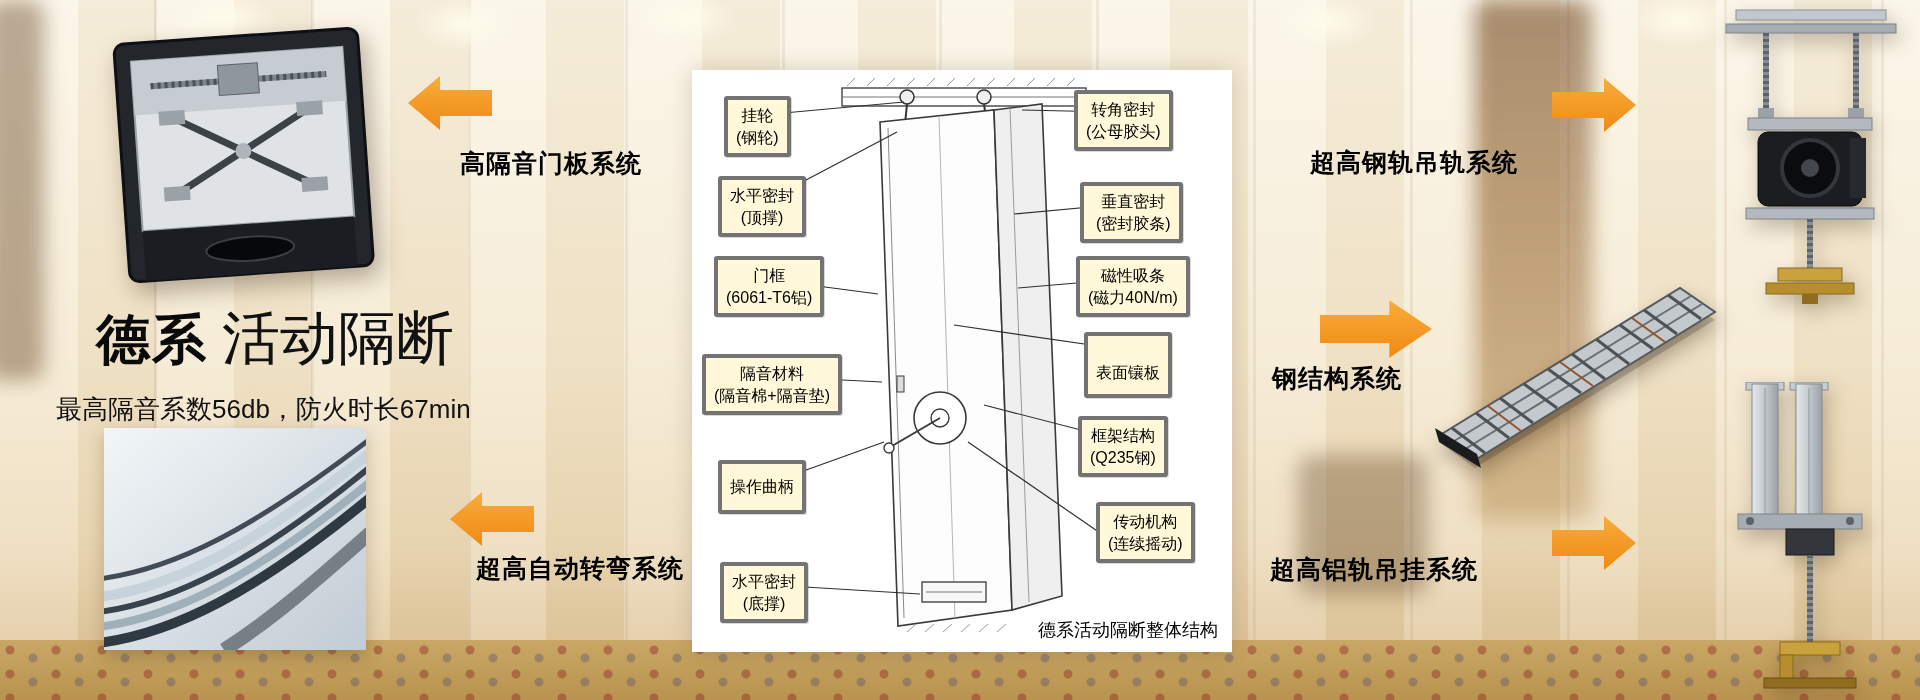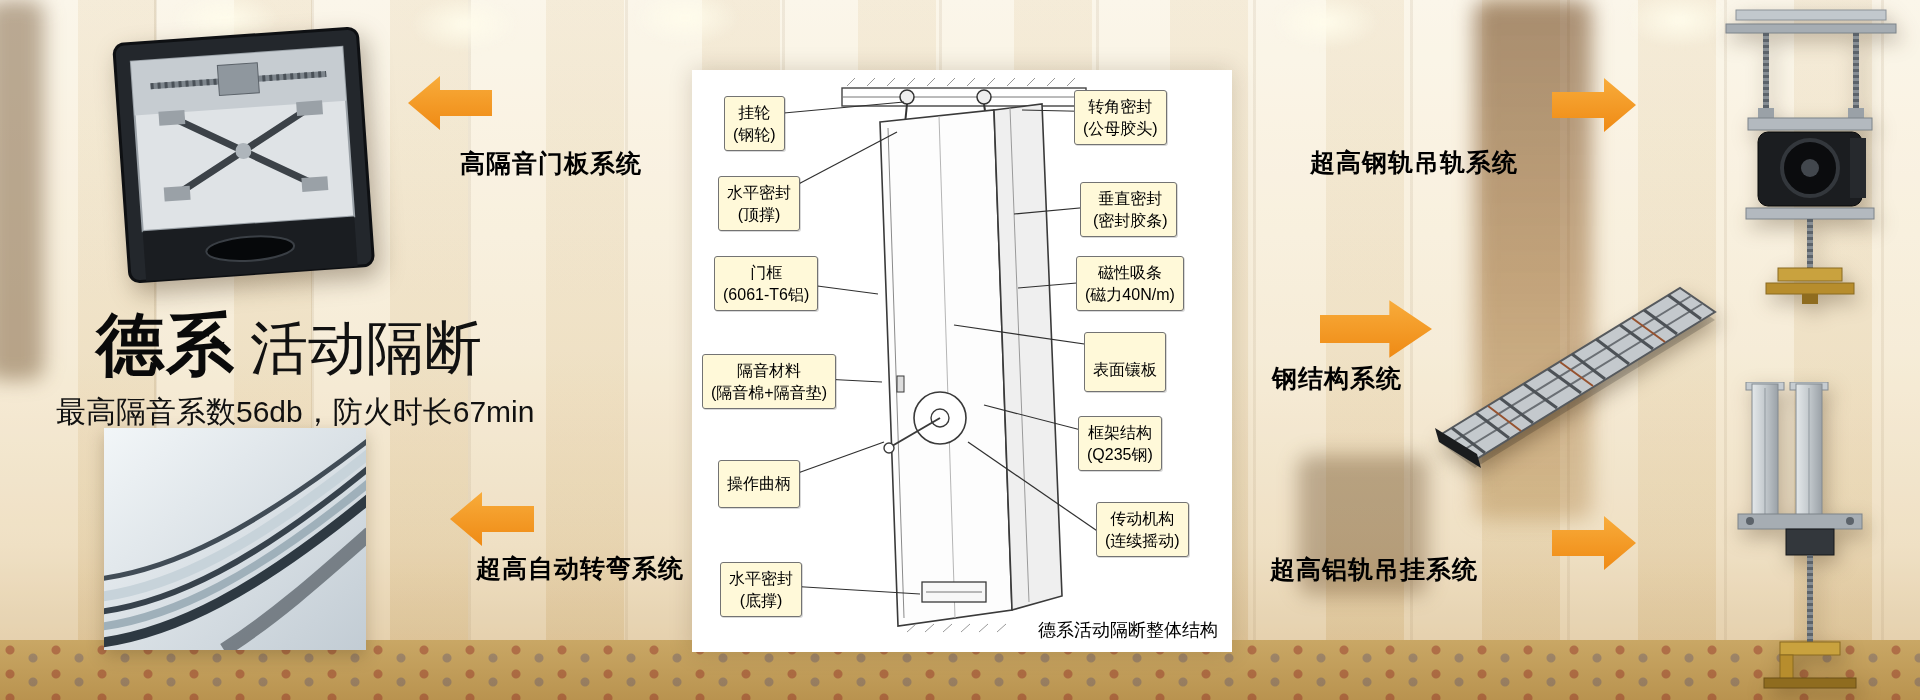--- a/index.html
+++ b/index.html
@@ -27,33 +27,33 @@
   .blob-left-edge { left:-14px; top:0; width:58px; height:380px;
     background:rgba(96,62,26,.42); }
   .carpet { left:0; top:640px; width:1920px; height:60px; z-index:0;
     background:
       radial-gradient(circle at 10px 10px, rgba(140,32,32,.4) 4px, transparent 5px) 0 0/46px 24px repeat,
       radial-gradient(circle at 33px 18px, rgba(62,62,120,.3) 4px, transparent 5px) 0 0/46px 24px repeat,
       linear-gradient(180deg,#c9a765 0%,#b9934f 100%); }
 
   
   .title-block { left:96px; top:300px; z-index:2; white-space:nowrap; }
-  .brand { font-size:68px; font-weight:800; color:#0a0a0a; letter-spacing:2px;margin-top:48px; }
+  .brand { font-size:54px; font-weight:800; color:#0a0a0a; letter-spacing:2px;margin-top:48px; }
   .product { font-size:58px; font-weight:500; color:#111; margin-left:14px; }
-  .tagline { left:56px; top:392px; z-index:2; font-size:30px; color:#111; white-space:nowrap; }
+  .tagline { left:56px; top:392px; z-index:2; font-size:26px; color:#111; white-space:nowrap; }
 
   
   .arrow { z-index:2; }
   .sys-label { z-index:2; font-size:25px; font-weight:700; color:#000; letter-spacing:1px; white-space:nowrap; }
 
   
   .panel { left:692px; top:70px; width:540px; height:582px; background:#ffffff;
     box-shadow:0 0 22px rgba(60,40,10,.18); z-index:2; }
   .diagram-art { position:absolute; inset:0; z-index:1; }
-  .callout { position:absolute; z-index:2; background:#FFF9D9; border:1px solid #737373;
+  .callout { position:absolute; z-index:2; background:#FFF9D9; border:4px solid #737373;
     border-radius:3px; padding:5px 8px; text-align:center; font-size:16px; line-height:1.35;
     color:#000; white-space:nowrap; box-shadow:1px 1px 0 rgba(0,0,0,.15); }
   .co-line { display:block; }
   .co-l0 { left:32px;  top:26px; }
   .co-l1 { left:26px;  top:106px; }
   .co-l2 { left:22px;  top:186px; }
   .co-l3 { left:10px;  top:284px; }
   .co-l4 { left:26px;  top:390px; padding-top:12px; padding-bottom:12px; }
   .co-l5 { left:28px;  top:492px; }
   .co-r0 { left:382px; top:20px; }

